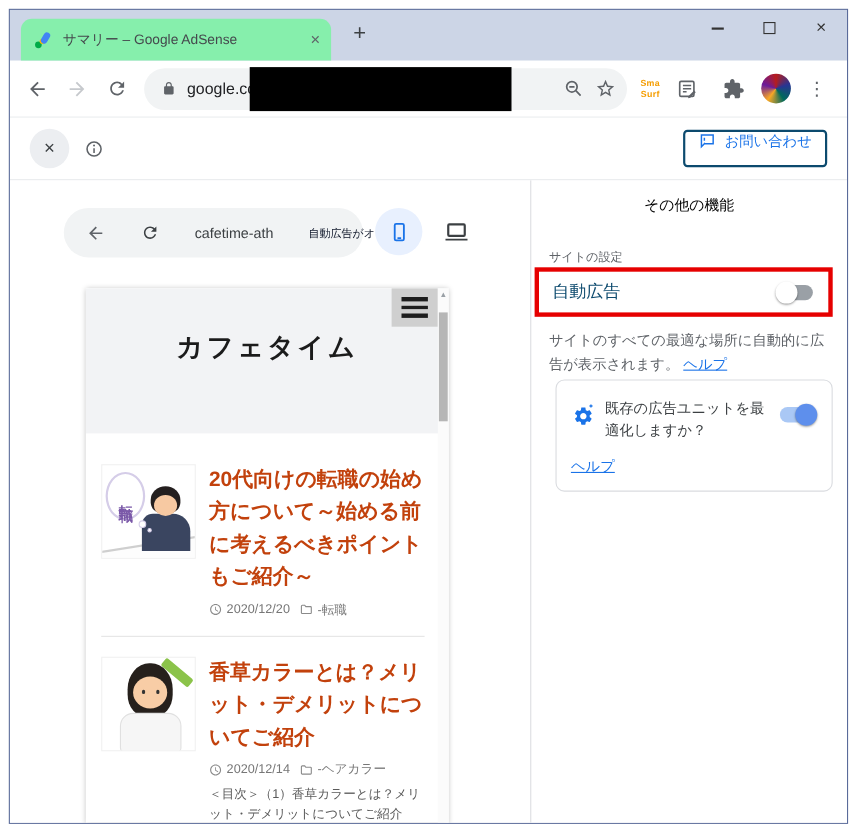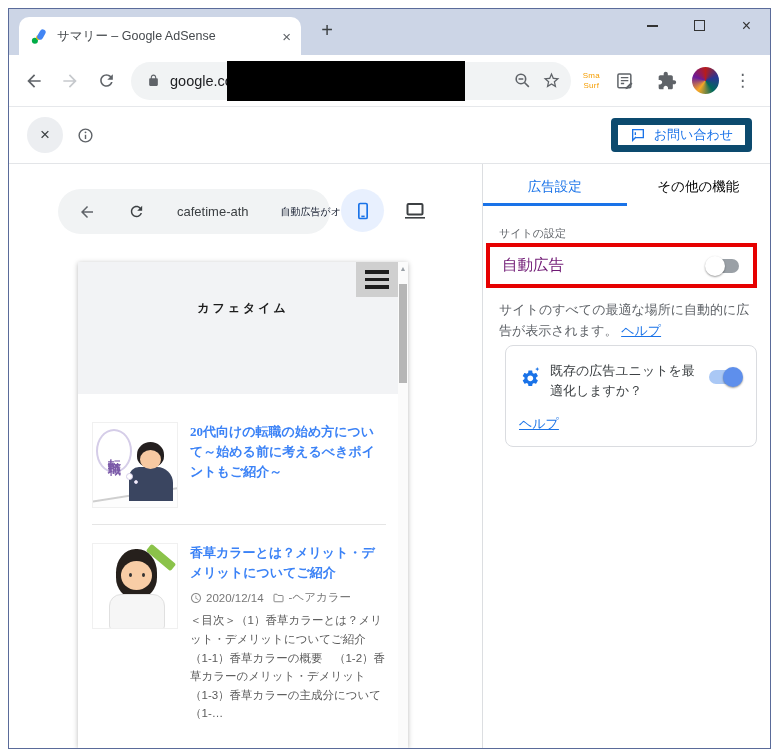--- a/index.html
+++ b/index.html
@@ -7,53 +7,53 @@
   body {
     background:#fff;
     font-family:"Liberation Sans","DejaVu Sans",sans-serif;
     position:relative; overflow:hidden;
   }
   .window { position:absolute; left:8px; top:8px; width:763px; height:741px;
     border:1px solid #5a6b9a; background:#fff; overflow:hidden; }
 
   
   .tabstrip { height:46px; background:#ccd5e6; position:relative; }
-  .tab { position:absolute; left:10px; bottom:0; width:282px; height:38px; background:#ffffff;
+  .tab { position:absolute; left:10px; bottom:0; width:282px; height:38px; background:#86efac;
     border-radius:10px 10px 0 0; display:flex; align-items:center; gap:9px; padding:0 10px 0 12px; }
   .tab-title { flex:1; font-size:12.5px; color:#45494d; white-space:nowrap; overflow:hidden; }
   .tab-close { font-size:15px; color:#5f6368; line-height:1; }
   .newtab { position:absolute; left:304px; top:10px; font-size:20px; color:#3c4043; width:28px; text-align:center; }
   .win-controls { position:absolute; right:0; top:0; display:flex; }
   .win-btn { width:47px; height:33px; display:flex; align-items:center; justify-content:center; color:#333; }
   .min-glyph { width:11px; height:2px; background:#333; }
   .max-glyph { width:11px; height:11px; border:1.4px solid #333; }
   .close-glyph { font-size:16px; line-height:1; color:#333; }
 
   
   .toolbar { height:52px; display:flex; align-items:center; padding:0 8px; gap:2px;
     border-bottom:1px solid #e6e8eb; background:#fff; }
   .tbtn { width:34px; height:34px; display:flex; align-items:center; justify-content:center; border-radius:50%; flex:none; }
   .addressbar { flex:1; height:38px; background:#f1f3f4; border-radius:19px; display:flex;
     align-items:center; padding:0 10px 0 16px; gap:10px; position:relative; margin:0 6px; }
   .url { font-size:14.5px; color:#202124; white-space:nowrap; }
   .redaction { position:absolute; left:96px; top:-1px; width:238px; height:40px; background:#000; z-index:3; }
   .addr-spacer { flex:1; }
   .ext-group { display:flex; align-items:center; gap:8px; padding:0 4px; }
-  .smasurf { font-size:8px; font-weight:normal; line-height:1.15; color:#f59d00; text-align:center; letter-spacing:.3px; }
+  .smasurf { font-size:8px; font-weight:bold; line-height:1.15; color:#f59d00; text-align:center; letter-spacing:.3px; }
   .avatar { width:27px; height:27px; border-radius:50%;
     background:conic-gradient(#b71c1c,#283593,#00695c,#f9a825,#6a1b9a,#b71c1c); }
   .menu-dots { font-size:17px; color:#5f6368; padding:0 7px; }
 
   
   .page-header { height:57px; display:flex; align-items:center; padding:0 18px; gap:14px;
     border-bottom:1px solid #e3e5e8; background:#fff; }
   .close-circle { width:36px; height:36px; border-radius:50%; background:#eceef1; flex:none;
     display:flex; align-items:center; justify-content:center; font-size:17px; color:#3c4043; }
   .page-title { font-size:16.5px; color:#3c4043; }
-  .contact-btn { margin-left:auto; display:flex; align-items:center; gap:8px; border:7px solid #0c4a6e;
+  .contact-btn { margin-left:auto; display:flex; align-items:flex-start; gap:8px; border:2px solid #0c4a6e;
     border-radius:4px; height:34px; padding:0 12px; color:#1a73e8; font-size:13px; background:#fff; }
 
   
   .main { display:flex; height:584px; background:#fff; }
   .left-pane { width:473px; position:relative; flex:none; }
   .vdivider { width:1px; background:#dcdee1; flex:none; }
   .right-pane { flex:1; position:relative; }
 
   
   .ptoolbar { position:absolute; left:49px; top:25px; width:272px; height:45px; background:#f1f3f4;
@@ -62,34 +62,34 @@
   .pstatus { font-size:10px; color:#0f172a; white-space:nowrap; }
   .device-group { position:absolute; left:332px; top:25px; display:flex; align-items:center; gap:12px; }
   .dev-phone { width:43px; height:43px; border-radius:50%; background:#e8f0fe;
     display:flex; align-items:center; justify-content:center; }
   .dev-laptop { width:38px; height:43px; display:flex; align-items:center; justify-content:center; }
 
   
   .phone-card { position:absolute; left:69px; top:98px; width:330px; height:486px; background:#fff;
     box-shadow:0 1px 5px rgba(0,0,0,.28); overflow:hidden; }
   .site-header { background:#f2f3f5; height:132px; text-align:center; padding-top:38px; }
-  .site-title { font-size:12px; font-weight:bold; color:#1b1b1b; letter-spacing:3px; }
+  .site-title { font-size:24px; font-weight:bold; color:#1b1b1b; letter-spacing:3px; }
   .site-tagline { font-size:11px; color:#333; line-height:1.85; margin:12px 16px 0; }
   .hamburger { position:absolute; top:0; right:10px; width:42px; height:35px; background:#cfcfcf;
     display:flex; flex-direction:column; justify-content:center; align-items:center; gap:4px; z-index:2; }
   .hamburger span { width:24px; height:3.5px; background:#1d1d1d; }
   .pscrollbar { position:absolute; top:0; right:0; width:10px; height:100%; background:#fbfbfb; z-index:2; }
   .scroll-up { position:absolute; top:3px; left:0; width:10px; text-align:center; font-size:7px; color:#9aa0a6; }
   .scroll-thumb { position:absolute; top:22px; left:1px; width:8px; height:99px; background:#b6b6b6; }
 
   .articles { padding:28px 22px 0 14px; }
   .article { display:flex; gap:12px; }
   .thumb { width:86px; height:86px; flex:none; position:relative; background:#fff; border:1px solid #f0f0f0; overflow:hidden; }
   .art-body { flex:1; min-width:0; }
-  .art-title { font-size:13px; font-weight:bold; color:#3b82f6; line-height:1.55;font-family:Liberation Serif, serif; }
+  .art-title { font-size:19px; font-weight:bold; color:#c2410c; line-height:1.55; }
   .art-meta { display:flex; align-items:center; gap:4px; font-size:11.5px; color:#777; margin-top:7px; }
   .art-excerpt { font-size:11.5px; color:#5a5a5a; line-height:1.62; margin-top:6px; }
   .art-divider { border-top:1px solid #e5e5e5; margin:16px 0 18px; }
 
   
   .bubble { position:absolute; left:3px; top:6px; width:36px; height:44px; background:#fff;
     border:2px solid #d5cde8; border-radius:50%; display:flex; align-items:center; justify-content:center; z-index:1; }
   .bubble-text { writing-mode:vertical-rl; font-size:13px; font-weight:bold; color:#7a58a8; letter-spacing:2px; }
   .t1-dot1 { position:absolute; left:33px; top:50px; width:7px; height:7px; border:1.5px solid #d5cde8; border-radius:50%; background:#fff; }
   .t1-dot2 { position:absolute; left:41px; top:57px; width:4px; height:4px; border:1.5px solid #d5cde8; border-radius:50%; background:#fff; }
@@ -112,21 +112,21 @@
 
   
   .panel-tabs { display:flex; height:42px; padding-top:4px; }
   .ptab { flex:1; display:flex; align-items:center; justify-content:center; font-size:13.5px; position:relative; }
   .ptab.active { color:#1a73e8; }
   .ptab.inactive { color:#000000; }
   .ptab.active::after { content:""; position:absolute; left:0; right:0; bottom:0; height:3px; background:#1a73e8; }
   .section-label { position:absolute; left:16px; top:62px; font-size:11px; color:#5f6368; }
   .redbox { position:absolute; left:3px; top:79px; width:271px; height:45px; border:4px solid #e60000;
     display:flex; align-items:center; justify-content:space-between; padding:0 12px; background:#fff; }
-  .auto-label { font-size:15.5px; color:#701a75; }
+  .auto-label { font-size:15.5px; color:#0c4a6e; }
   .toggle { position:relative; width:36px; height:20px; flex:none; }
   .toggle .track { position:absolute; left:2px; top:3px; width:32px; height:14px; border-radius:7px; }
   .toggle .knob { position:absolute; top:0; width:20px; height:20px; border-radius:50%; box-shadow:0 1px 2px rgba(0,0,0,.4); }
   .toggle-off .track { background:#9aa0a6; }
   .toggle-off .knob { left:0; background:#fff; }
   .toggle-on .track { background:#aac8f5; }
   .toggle-on .knob { right:0; background:#5e8fec; }
   .desc { position:absolute; left:16px; top:136px; width:254px; font-size:13px; color:#5f6368; line-height:1.6; }
   .help-link { color:#1a73e8; text-decoration:underline;margin-top:18px; }
   .opt-card { position:absolute; left:22px; top:181px; width:252px; height:102px; border:1px solid #dadce0;
@@ -304,20 +304,30 @@
               <div class="t1-hair"></div>
               <div class="t1-face"></div>
               <div class="t1-dot1"></div>
               <div class="t1-dot2"></div>
               <div class="bubble">
                 <span class="bubble-text">転職</span>
               </div>
             </div>
             <div class="art-body">
               <div class="art-title">20代向けの転職の始め方について～始める前に考えるべきポイントもご紹介～</div>
+              <div class="art-meta">
+                <svg width="12" height="12" viewBox="0 0 24 24">
+                    <path fill="#8a8a8a" d="M12 2C6.5 2 2 6.5 2 12s4.5 10 10 10 10-4.5 10-10S17.5 2 12 2zm0 18c-4.41 0-8-3.59-8-8s3.59-8 8-8 8 3.59 8 8-3.59 8-8 8zm.5-13H11v6l5.2 3.1.8-1.3-4.5-2.7z"></path>
+                  </svg>
+                <span>2020/12/20</span>
+                <svg width="13" height="12" viewBox="0 0 24 24" style="margin-left:4px">
+                    <path fill="none" stroke="#8a8a8a" stroke-width="2" d="M3 6a1.5 1.5 0 0 1 1.5-1.5H9l2 2.5h8.5A1.5 1.5 0 0 1 21 8.5V18a1.5 1.5 0 0 1-1.5 1.5h-15A1.5 1.5 0 0 1 3 18z"></path>
+                  </svg>
+                <span>-転職</span>
+              </div>
             </div>
           </div>
 
           <div class="art-divider"></div>
 
           <div class="article">
             <div class="thumb">
               <div class="t2-brush"></div>
               <div class="t2-brush-tip"></div>
               <div class="t2-hair"></div>
@@ -343,21 +353,20 @@
           </div>
 
         </div>
       </div>
     </div>
 
     <div class="vdivider"></div>
 
     <div class="right-pane">
       <div class="panel-tabs">
-        <div class="ptab active">広告設定</div>
         <div class="ptab inactive">その他の機能</div>
       </div>
       <div class="section-label">サイトの設定</div>
 
       <div class="redbox">
         <span class="auto-label">自動広告</span>
         <div class="toggle toggle-off">
           <div class="track"></div>
           <div class="knob"></div>
         </div>

